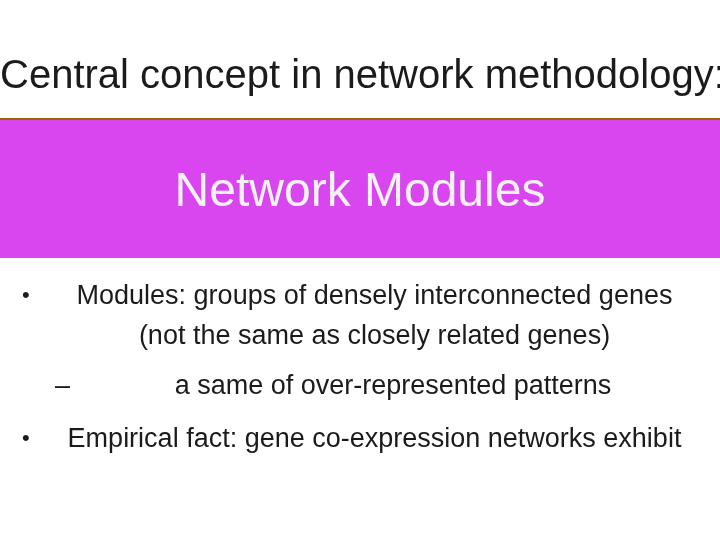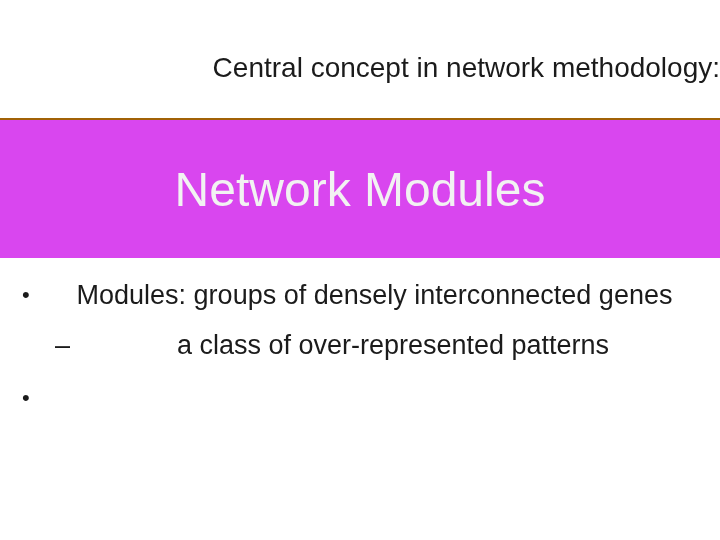--- a/index.html
+++ b/index.html
@@ -14,22 +14,22 @@
     background: #ffffff;
     overflow: hidden;
     font-family: "Liberation Sans", sans-serif;
     color: #1b1b1b;
   }
   .title {
     position: absolute;
     top: 52px;
     left: 0;
     width: 100%;
-    text-align: right;
-    font-size: 28px;
+    text-align: center;
+    font-size: 40px;
     line-height: normal;
     color: #1b1b1b;
     white-space: nowrap;
   }
   .banner {
     position: absolute;
     top: 118px;
     left: 0;
     width: 720px;
     height: 140px;
@@ -95,30 +95,32 @@
   <div class="banner">
     <div class="banner-heading">Network Modules</div>
   </div>
 
   <div class="body-text">
 
     <div class="bullet level1 bullet-1">
       <span class="marker">•</span>
       <span class="text">
         <span class="line">Modules: groups of densely interconnected genes</span>
+        <span class="line">(not the same as closely related genes)</span>
       </span>
     </div>
 
     <div class="bullet level2">
       <span class="marker">–</span>
       <span class="text">
-        <span class="line">a class of over-represented patterns</span>
+        <span class="line">a same of over-represented patterns</span>
       </span>
     </div>
 
     <div class="bullet level1 bullet-2">
       <span class="marker">•</span>
       <span class="text">
+        <span class="line">Empirical fact: gene co-expression networks exhibit</span>
       </span>
     </div>
 
   </div>
 </div>
 
 </body></html>

